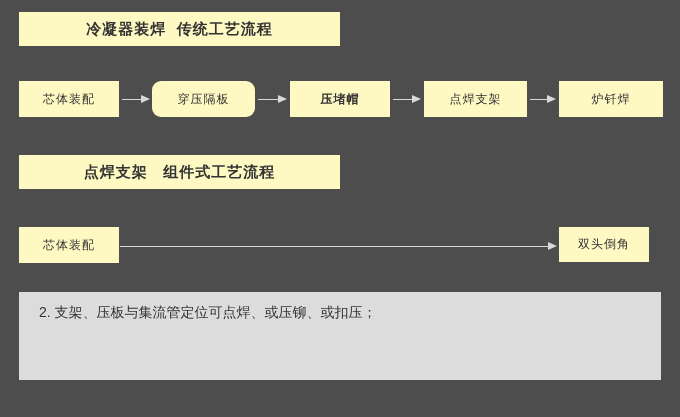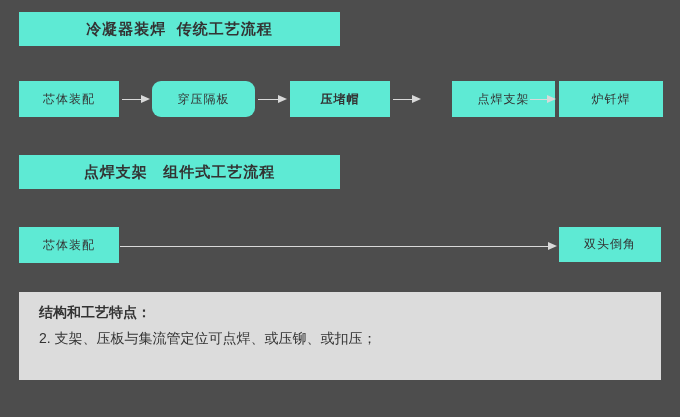--- a/index.html
+++ b/index.html
@@ -9,21 +9,21 @@
   body {
     width: 680px;
     height: 417px;
     position: relative;
     background: #4d4d4d;
     font-family: "Liberation Sans", "DejaVu Sans", sans-serif;
     overflow: hidden;
   }
   .box {
     position: absolute;
-    background: #5eead4;
+    background: #fef9c3;
     color: #333333;
     display: flex;
     align-items: center;
     justify-content: center;
     box-sizing: border-box;
   }
   .title-box {
     left: 19px;
     width: 321px;
     height: 34px;
@@ -94,36 +94,35 @@
     <div class="head"></div>
 </div>
 
 <div class="box step-box" style="left:290px;top:81px;width:100px;font-weight:bold;">压堵帽</div>
 
 <div class="arrow" style="left:393px;top:94px;width:28px;">
   <div class="line"></div>
     <div class="head"></div>
 </div>
 
-<div class="box step-box" style="left:424px;top:81px;width:103px;margin-left:28px;">点焊支架</div>
+<div class="box step-box" style="left:424px;top:81px;width:103px;">点焊支架</div>
 
 <div class="arrow" style="left:530px;top:94px;width:26px;">
   <div class="line"></div>
     <div class="head"></div>
 </div>
 
 <div class="box step-box" style="left:559px;top:81px;width:104px;font-family:Liberation Serif, serif;">炉钎焊</div>
 
 <div class="box title-box" style="top:155px;">点焊支架   组件式工艺流程</div>
 
 <div class="box step-box" style="left:19px;top:227px;width:100px;">芯体装配</div>
 
 <div class="arrow" style="left:120px;top:241px;width:437px;">
   <div class="line"></div>
     <div class="head"></div>
 </div>
 
-<div class="box step-box" style="left:559px;top:227px;width:102px;height:35px;">双头倒角</div>
+<div class="box step-box" style="left:559px;top:227px;width:90px;height:35px;">双头倒角</div>
 
 <div class="notes-panel">
-  <div class="notes-heading">结构和工艺特点：</div>
   <div class="notes-item">2. 支架、压板与集流管定位可点焊、或压铆、或扣压；</div>
 </div>
 
 </body></html>

